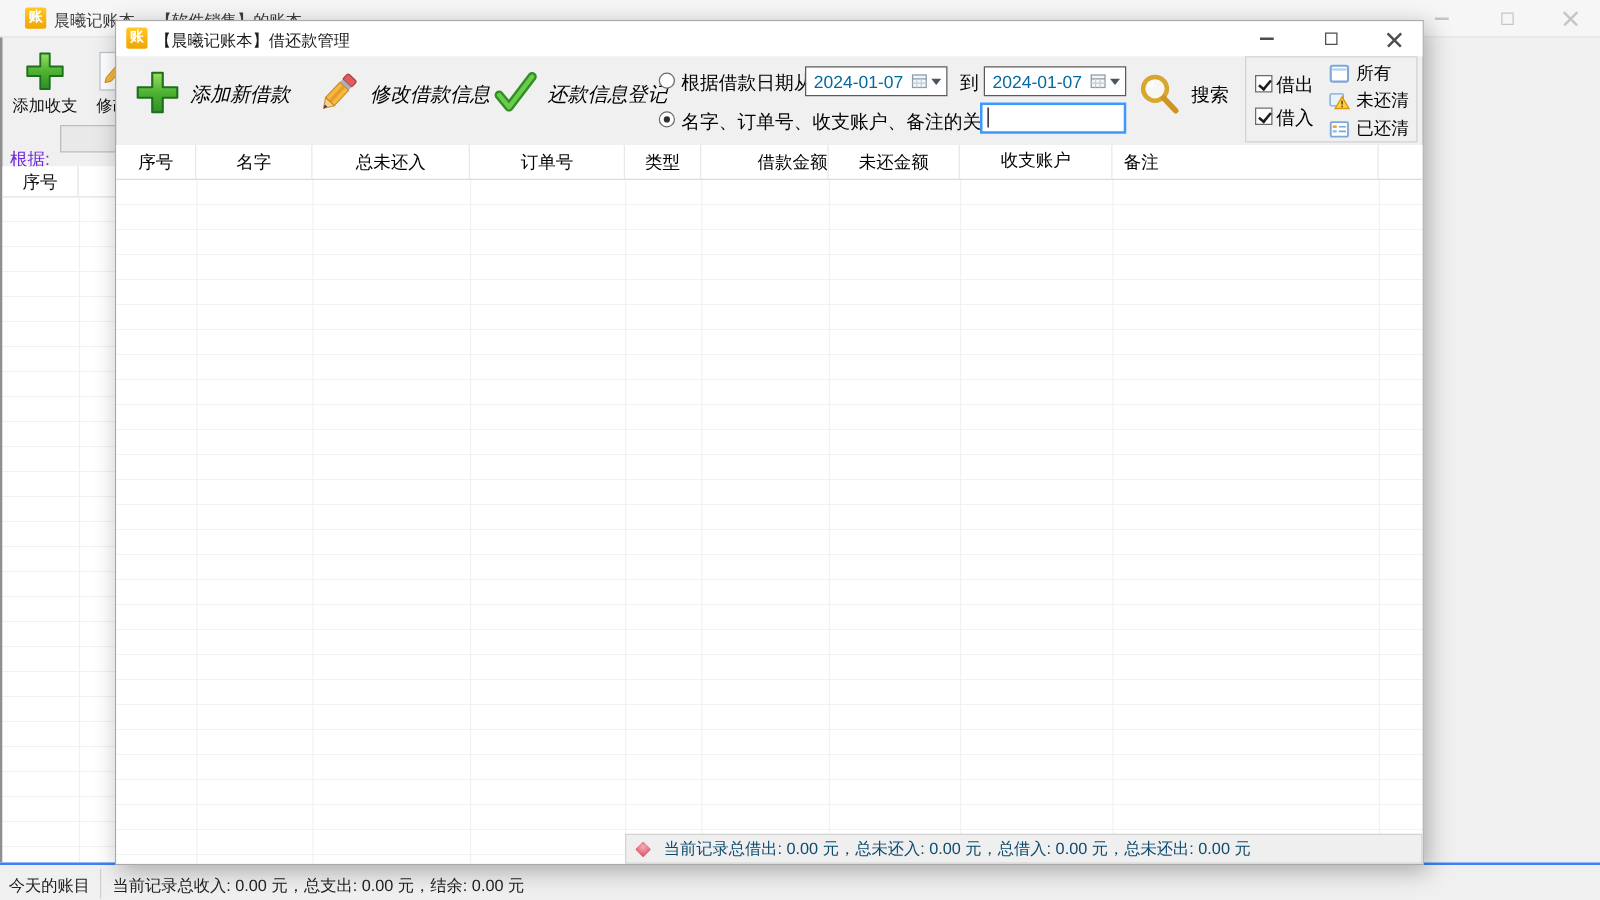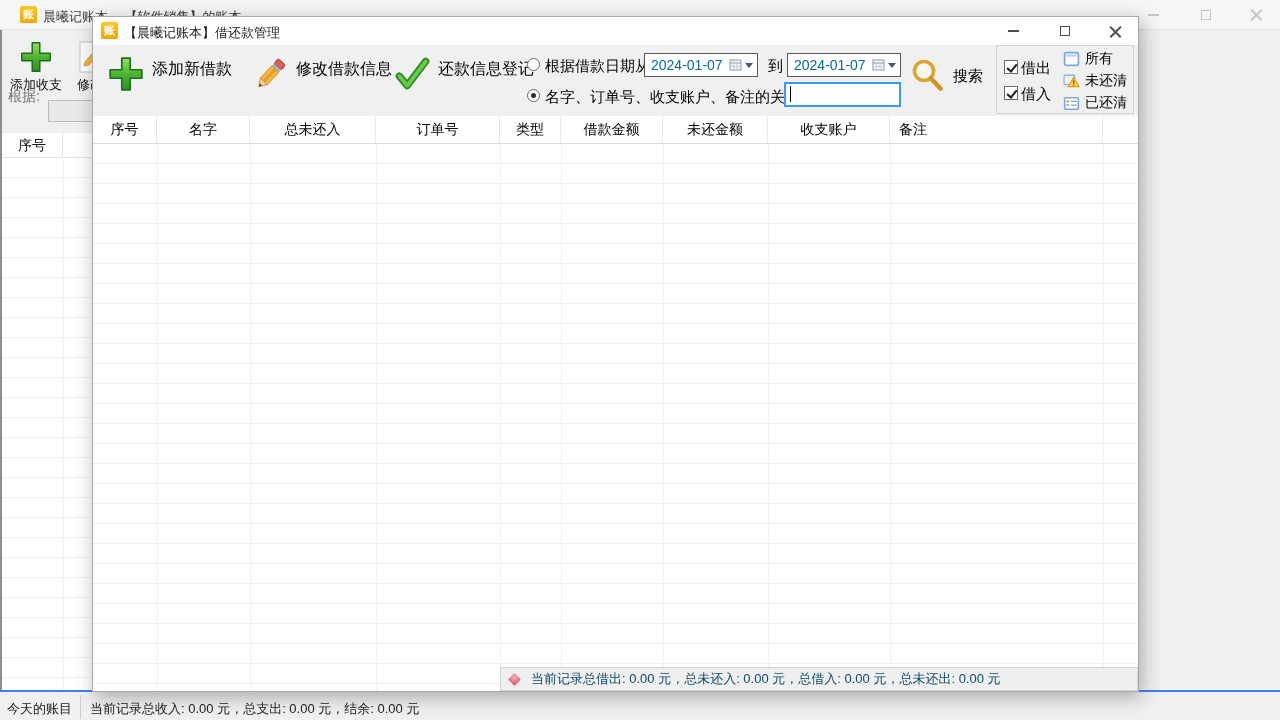--- a/index.html
+++ b/index.html
@@ -24,42 +24,42 @@
   .inactive .glyph-close::before,.inactive .glyph-close::after { background:#c6c6c6; }
   .active .glyph-min { background:#4d4d4d; }
   .active .glyph-max { border-color:#4d4d4d; }
   .active .glyph-close::before,.active .glyph-close::after { background:#4d4d4d; }
 
   .left-edge { position:absolute; left:0; top:30px; width:2px; height:660px; background:#8f8f8f; }
 
   .tb-button { position:absolute; display:flex; flex-direction:column; align-items:center; }
   .tb-label { font-size:13px; color:#111; margin-top:2px; white-space:nowrap; }
 
-  .main-filter-label { position:absolute; left:8px; top:88px; font-size:14px; color:#737373; }
+  .main-filter-label { position:absolute; left:8px; top:119px; font-size:14px; color:#6d28d9; }
   .main-filter-combo { position:absolute; left:48px; top:100px; width:60px; height:22px; background:#e9e9e9; border:1px solid #bdbdbd; }
 
   .main-table-header { position:absolute; left:2px; top:133px; width:90px; height:25px; background:#fff; border-bottom:1px solid #e3e3e3; display:flex; }
   .main-table-header .hcell { width:61px; border-right:1px solid #e3e3e3; font-size:14px; color:#111; text-align:center; line-height:24px; }
   .main-table-body { position:absolute; left:2px; top:158px; width:90px; height:532px;
       background:repeating-linear-gradient(to bottom,#ffffff 0px,#ffffff 19px,#f1f1f1 19px,#f1f1f1 20px); }
   .main-table-body .vguide { position:absolute; top:0; width:1px; height:100%; background:#f1f1f1; }
 
   .main-statusbar { position:absolute; left:0; top:690px; width:1280px; height:30px; background:#f0f0f0; border-top:2px solid #3b82f6; }
   .main-status-left { position:absolute; left:7px; top:8px; font-size:13px; color:#222; }
   .status-divider { position:absolute; left:80px; top:3px; width:1px; height:24px; background:#d0d0d0; }
   .main-status-summary { position:absolute; left:90px; top:8px; font-size:13px; color:#222; }
 
   
   .dialog { position:absolute; left:92px; top:16px; width:1047px; height:676px; background:#f0f0f0; border:1px solid #a9a9a9; box-shadow:3px 5px 18px rgba(0,0,0,0.30); }
   .dlg-titlebar { position:absolute; left:0; top:0; width:100%; height:28px; background:#ffffff; }
   .dlg-titlebar .app-icon { left:8px; top:5px; }
   .dlg-title { position:absolute; left:31px; top:7px; font-size:13px; color:#1c1c1c; white-space:nowrap; }
   .dlg-cap { top:0; height:28px; width:40px; }
 
-  .dlg-toolbar-btn { position:absolute; display:flex; align-items:flex-start; }
+  .dlg-toolbar-btn { position:absolute; display:flex; align-items:center;font-style:italic; }
   .dlg-toolbar-btn .lbl { font-size:16px; color:#000; margin-left:7px; white-space:nowrap; }
 
   .radio { position:absolute; width:13px; height:13px; border:1px solid #6a6a6a; border-radius:50%; background:#fff; }
   .radio.sel::after { content:""; position:absolute; left:3px; top:3px; width:5px; height:5px; border-radius:50%; background:#2e2e2e; }
   .ctl-label { position:absolute; font-size:15px; color:#000; white-space:nowrap; }
 
   .datebox { position:absolute; width:114px; height:24px; background:#fff; border:1px solid #5a5a5a; display:flex; align-items:center; }
   .datebox .dtext { font-size:14px; color:#0369a1; margin-left:6px; flex:1; }
   .datebox .cal { margin-right:2px; }
   .datebox .arrow { width:0; height:0; border-left:4px solid transparent; border-right:4px solid transparent; border-top:5px solid #4a5560; margin-right:4px; }
@@ -271,21 +271,21 @@
         <div class="lbl">已还清</div>
       </div>
     </div>
 
     <div class="dlg-table-header">
       <div class="hcell" style="width:64px;">序号</div>
       <div class="hcell" style="width:93px;">名字</div>
       <div class="hcell" style="width:126px;">总未还入</div>
       <div class="hcell" style="width:124px;">订单号</div>
       <div class="hcell" style="width:61px;">类型</div>
-      <div class="hcell" style="width:102px;">借款金额</div>
+      <div class="hcell" style="width:102px;text-align:right;">借款金额</div>
       <div class="hcell" style="width:105px;">未还金额</div>
       <div class="hcell" style="width:122px;font-family:Liberation Serif, serif;">收支账户</div>
       <div class="hcell left" style="width:213px;">备注</div>
       <div class="hcell" style="width:35px;"></div>
     </div>
 
     <div class="dlg-table-body">
       <div class="vguide" style="left:64px;"></div>
       <div class="vguide" style="left:157px;"></div>
       <div class="vguide" style="left:283px;"></div>

